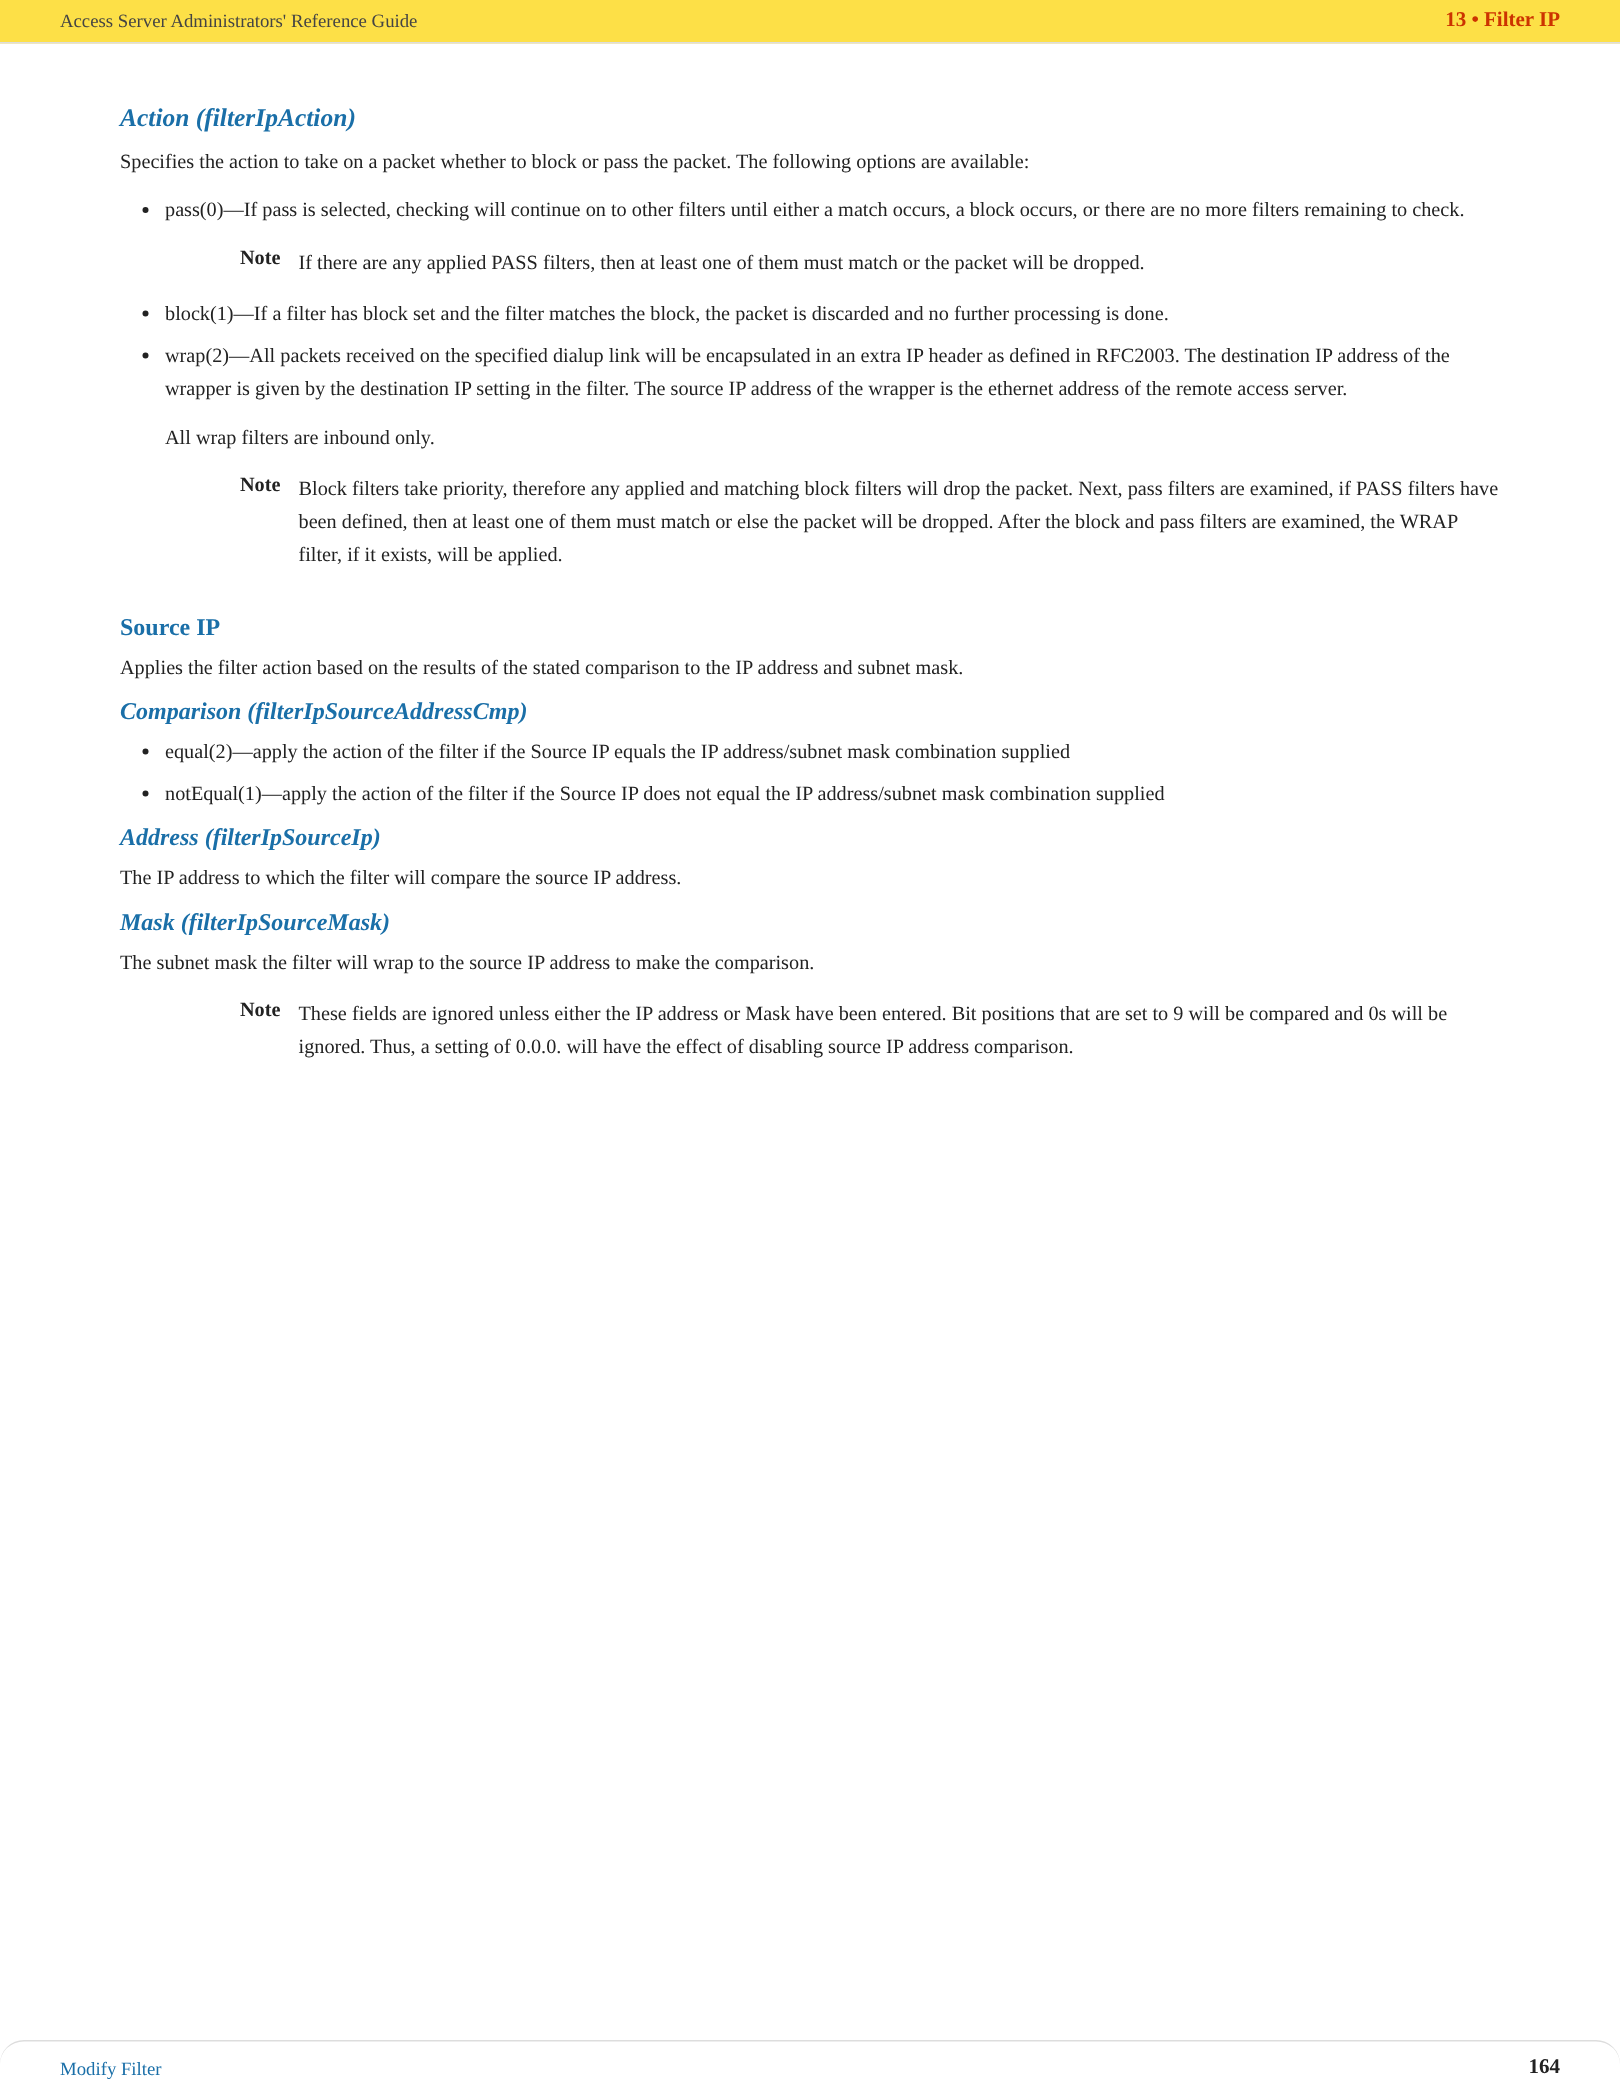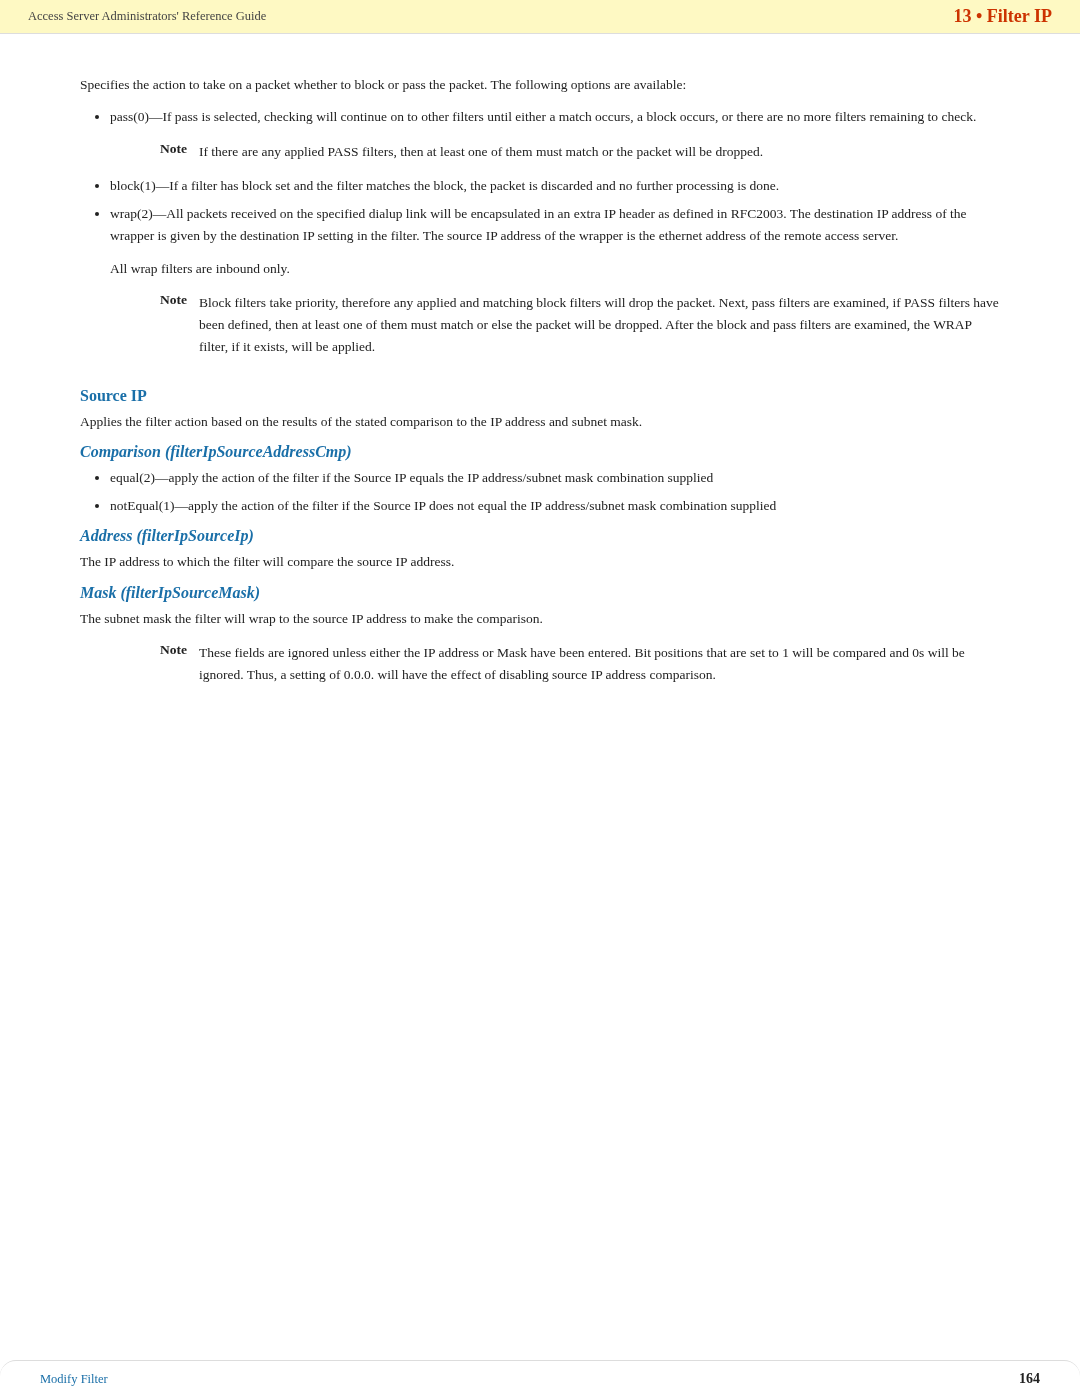--- a/index.html
+++ b/index.html
@@ -14,33 +14,33 @@
 
     .page {
       width: 1080px;
       min-height: 1397px;
       display: flex;
       flex-direction: column;
     }
 
     
     .header-bar {
-      background: #fef9c3;
+      background: #fde047;
       display: flex;
       justify-content: space-between;
       align-items: center;
-      padding: 6px 28px;
+      padding: 6px 40px;
       border-bottom: 1px solid #ddd;
     }
     .header-left {
       font-size: 12.5px;
       color: #444;
     }
     .header-right {
-      font-size: 18px;
+      font-size: 14px;
       font-weight: bold;
       color: #cc3300;
     }
 
     
     .content {
       padding: 40px 80px 40px 80px;
       flex: 1;
     }
 
@@ -135,20 +135,21 @@
 <div class="page">
 
   <div class="header-bar">
     <span class="header-left">Access Server Administrators' Reference Guide</span>
     <span class="header-right">13 • Filter IP</span>
   </div>
 
   <div class="content">
 
     <div>
+      <div class="section-title-main">Action (filterIpAction)</div>
       <p class="body-text">Specifies the action to take on a packet whether to block or pass the packet. The following options are available:</p>
 
       <ul class="bullet-list">
         <li>
           <span>pass(0)—If pass is selected, checking will continue on to other filters until either a match occurs, a block occurs, or there are no more filters remaining to check.</span>
         </li>
       </ul>
 
       <div class="note-block">
         <span class="note-label">Note</span>
@@ -187,21 +188,21 @@
       </ul>
 
       <div class="section-title-sub">Address (filterIpSourceIp)</div>
       <p class="body-text">The IP address to which the filter will compare the source IP address.</p>
 
       <div class="section-title-sub">Mask (filterIpSourceMask)</div>
       <p class="body-text">The subnet mask the filter will wrap to the source IP address to make the comparison.</p>
 
       <div class="note-block">
         <span class="note-label">Note</span>
-        <span class="note-text">These fields are ignored unless either the IP address or Mask have been entered. Bit positions that are set to 1 will be compared and 0s will be ignored. Thus, a setting of 0.0.0. will have the effect of disabling source IP address comparison.</span>
+        <span class="note-text">These fields are ignored unless either the IP address or Mask have been entered. Bit positions that are set to 9 will be compared and 0s will be ignored. Thus, a setting of 0.0.0. will have the effect of disabling source IP address comparison.</span>
       </div>
     </div>
 
   </div>
 
   <div class="footer">
     <span class="footer-left">Modify Filter</span>
     <span class="footer-right">164</span>
   </div>
 

